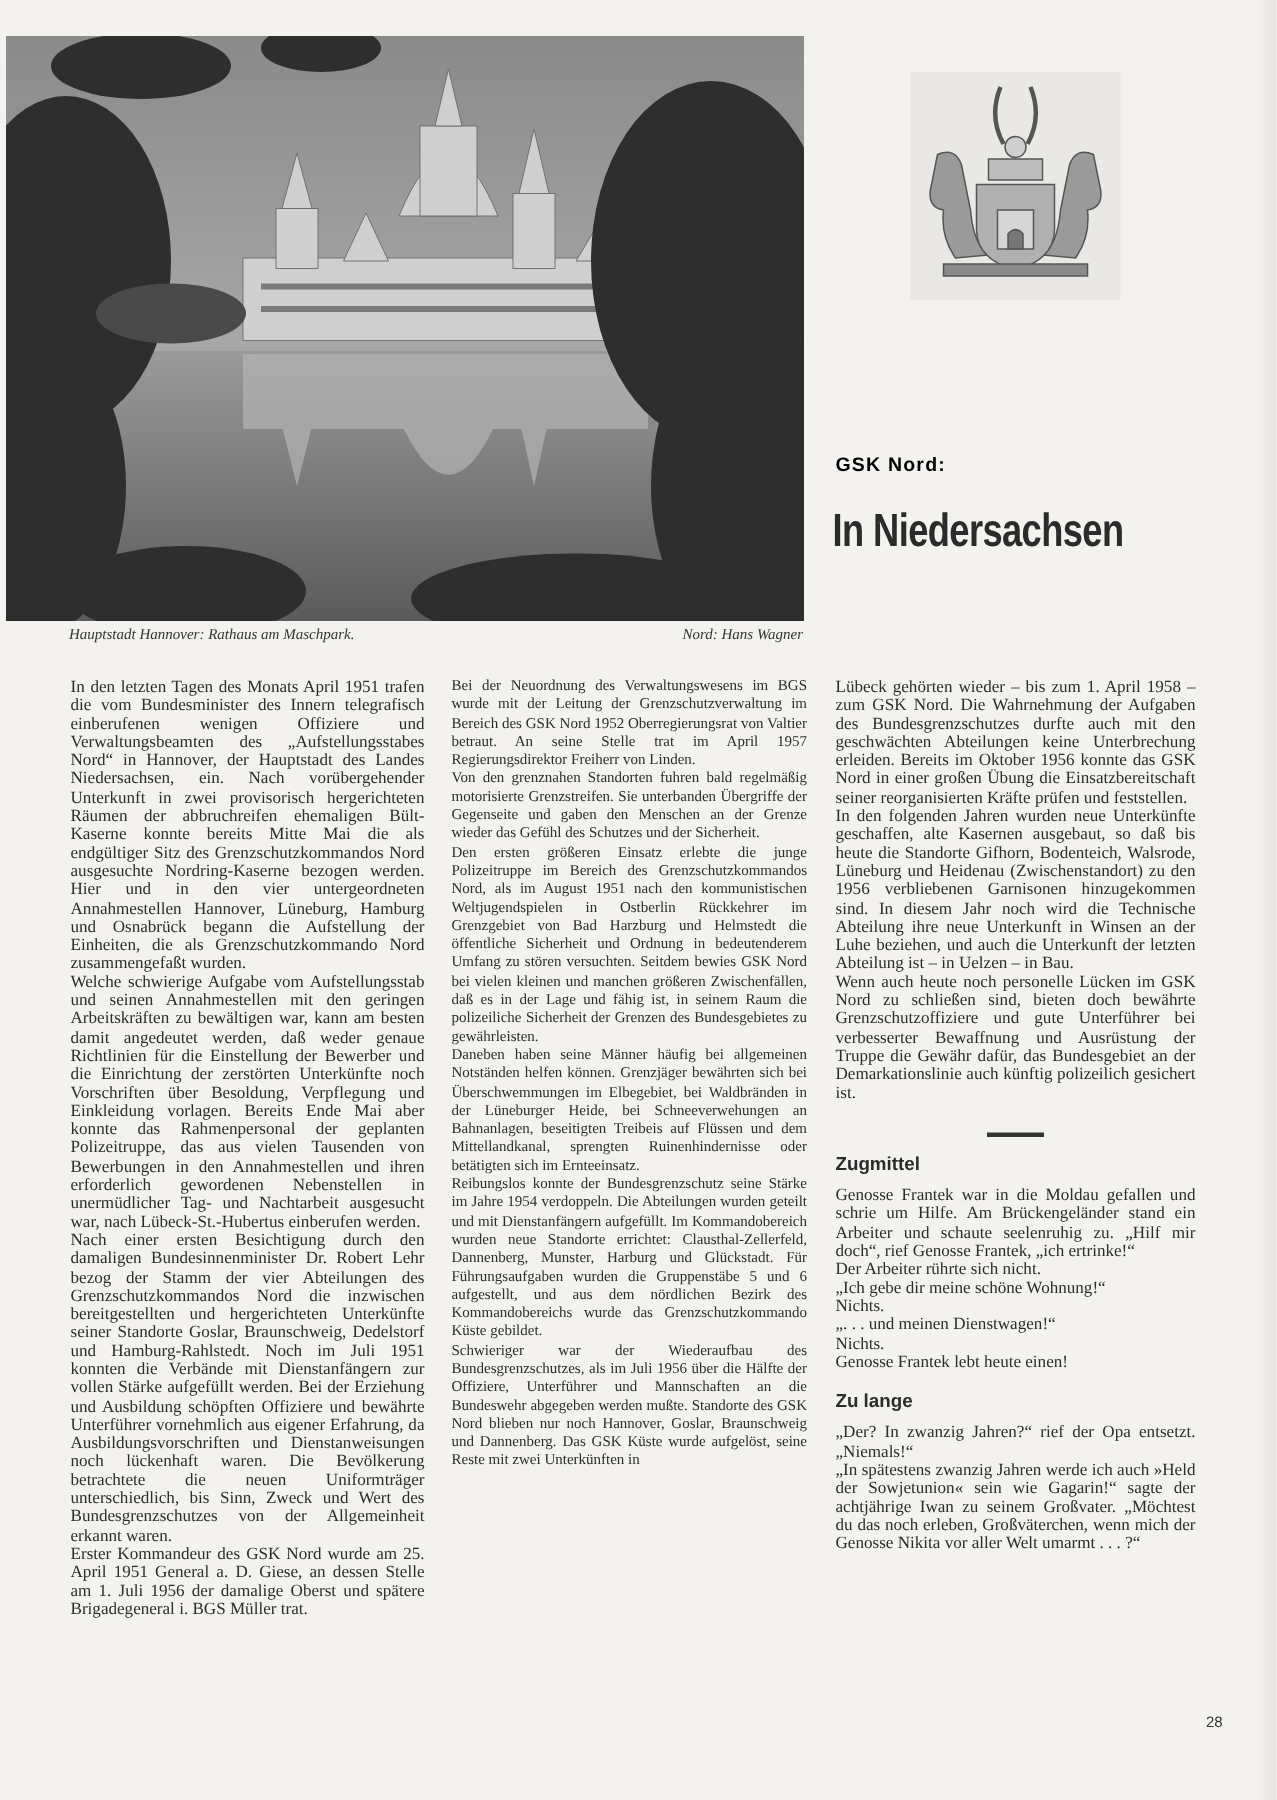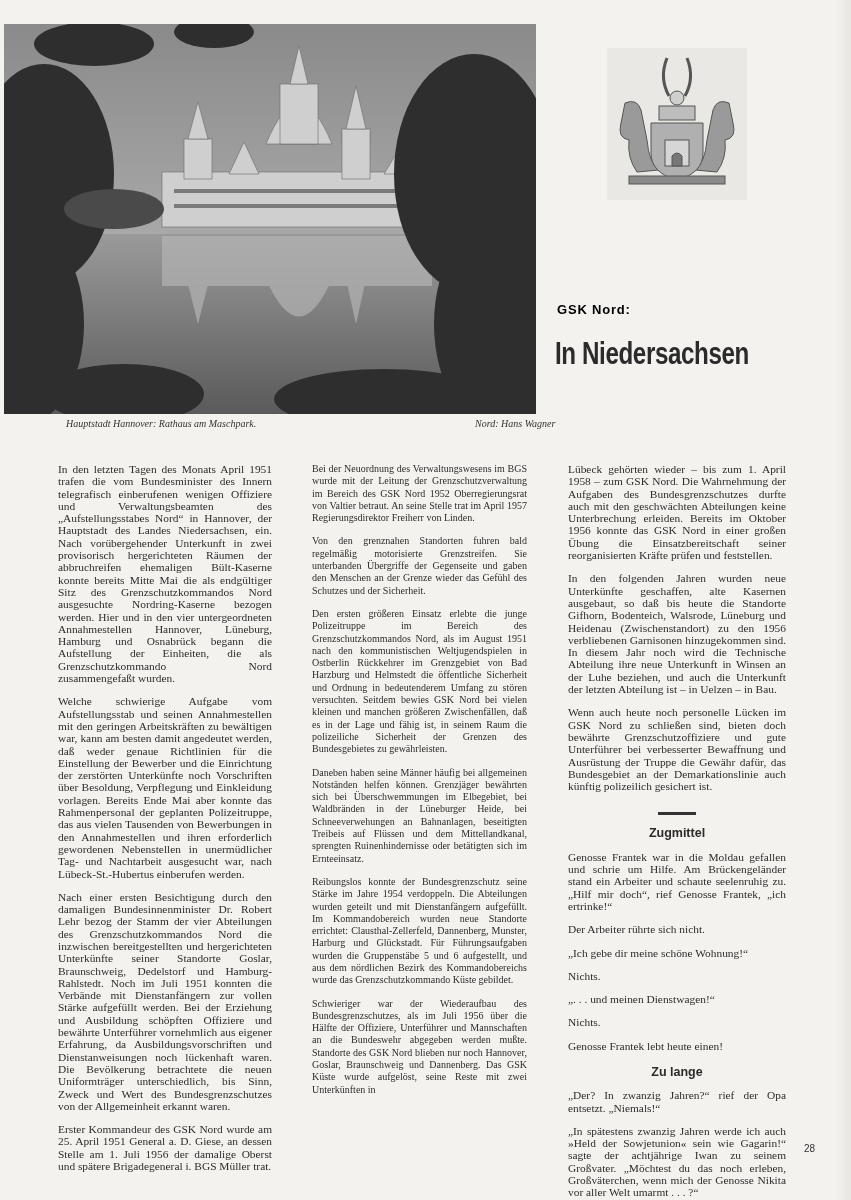--- a/index.html
+++ b/index.html
@@ -12,46 +12,46 @@
   .page-edge { position: absolute; right: 0; top: 0; width: 16px; height: 1200px;
     background: linear-gradient(to right, #f3f2ee, #e6e5e0); }
   
   .photo {
     position: absolute; left: 4px; top: 24px; width: 532px; height: 390px;
     background: #6f6f6f; overflow: hidden;
   }
   .photo svg { display: block; }
   .caption-left, .caption-right {
     position: absolute; top: 418px; font-family: "Liberation Serif", serif;
-    font-style: italic; font-size: 10px; color: #333; margin-left: 20px;
+    font-style: italic; font-size: 10px; color: #333;
   }
   .caption-left { left: 46px; }
   .caption-right { left: 455px; }
   
   .arms { position: absolute; left: 607px; top: 48px; width: 140px; height: 152px;
     background: #e9e8e4; }
   
   .kicker { position: absolute; left: 557px; top: 302px;
     font-family: Liberation Sans, sans-serif; font-weight: bold; font-size: 13px;
     letter-spacing: 0.8px; color: #000000; }
   .title { position: absolute; left: 555px; top: 336px;
     font-family: "Liberation Sans", sans-serif; font-weight: bold; font-size: 31px;
     color: #2b2b2b; transform: scaleX(0.78); transform-origin: left top;
     letter-spacing: -0.5px; white-space: nowrap; }
   
   .col { position: absolute; font-size: 10.6px; line-height: 12.05px;
     text-align: justify; hyphens: manual; color: #2c2c2c;
     font-family: "Liberation Serif", serif; }
-  .col p { margin: 11px; text-indent: 0; }
+  .col p { margin: 0; text-indent: 0; }
   .col1 { left: 47px; top: 452px; width: 236px; font-size: 11.4px; line-height: 12.3px; }
   .col2 { left: 301px; top: 452px; width: 237px; font-size: 10px; line-height: 12.3px; }
   .col3 { left: 557px; top: 452px; width: 240px; font-size: 11.4px; line-height: 12.3px; }
   .rule { width: 38px; height: 3px; background: #333; margin: 20px auto 12px auto; }
   .subhead { font-family: "Liberation Sans", sans-serif; font-weight: bold;
-    font-size: 12.5px; color: #2b2b2b; margin: 0 0 9px 0; text-align: center; }
+    font-size: 12.5px; color: #2b2b2b; margin: 0 0 9px 0; text-align: left; }
   .subhead.second { margin-top: 14px; }
   .page-number { position: absolute; left: 804px; top: 1143px;
     font-family: "Liberation Sans", sans-serif; font-size: 10px; color: #333; }
 </style>
 </head>
 <body>
 
 <div class="page-edge"></div>
 
 <div class="photo">

